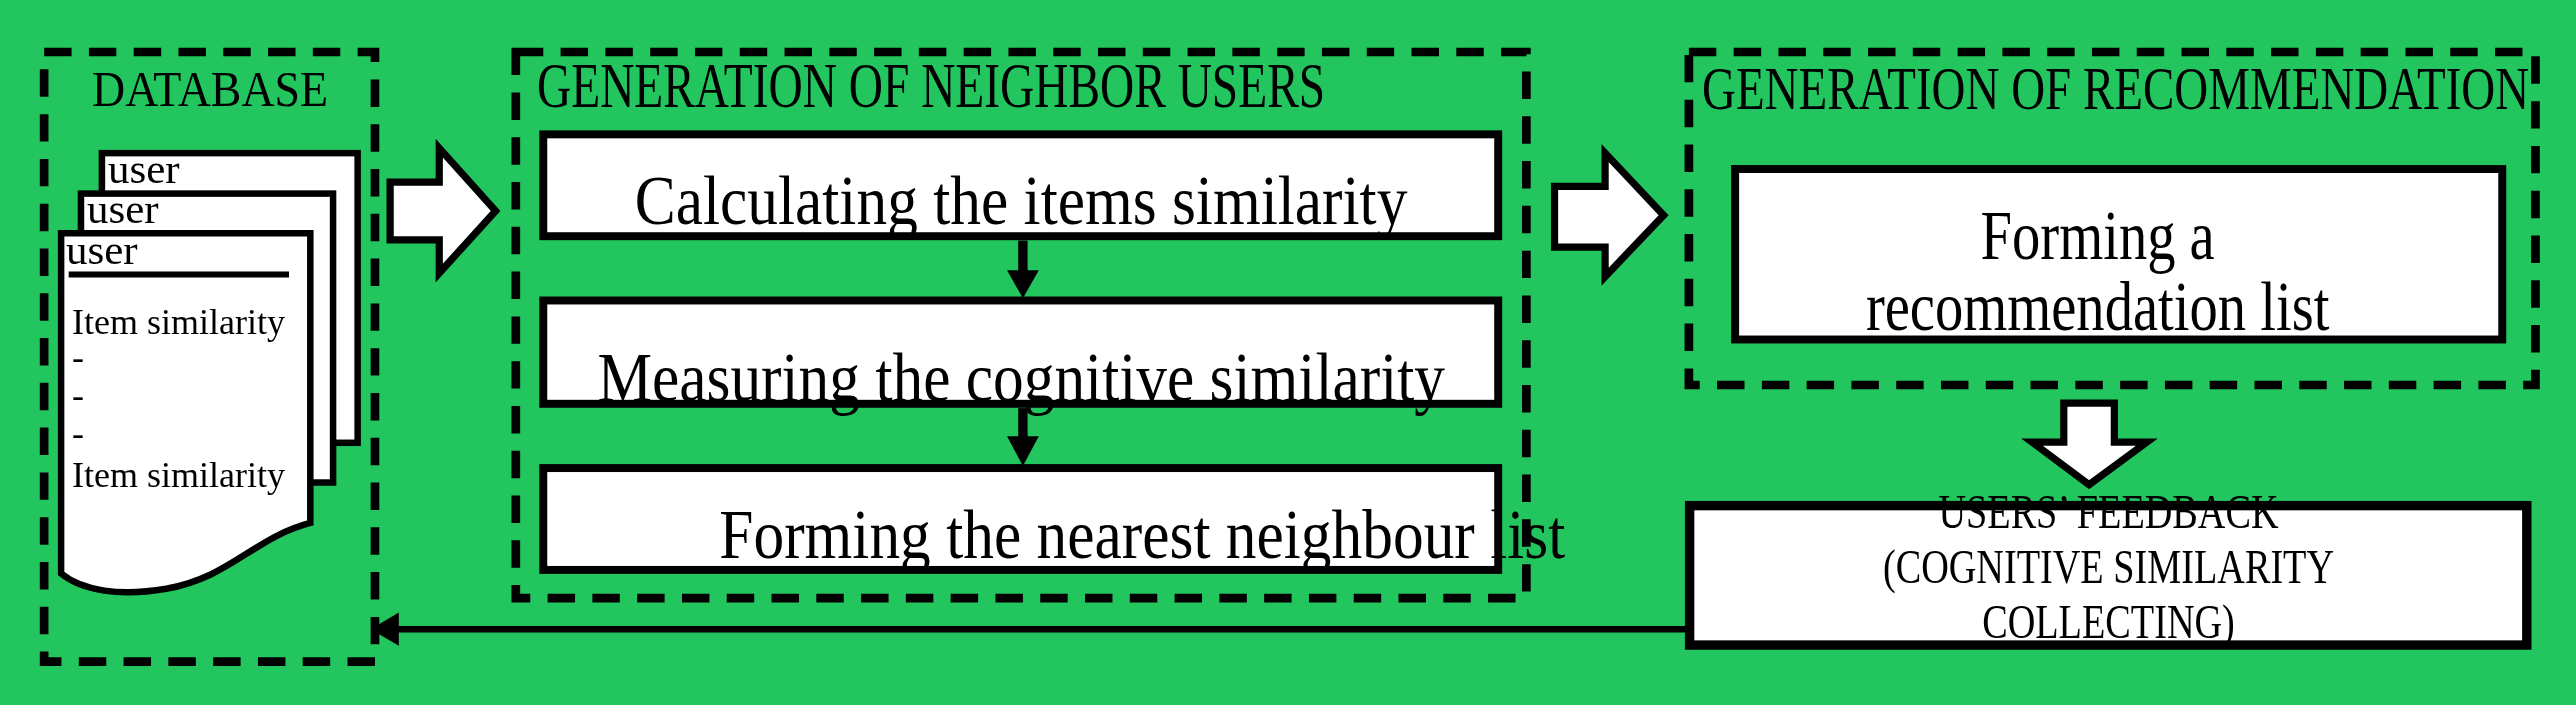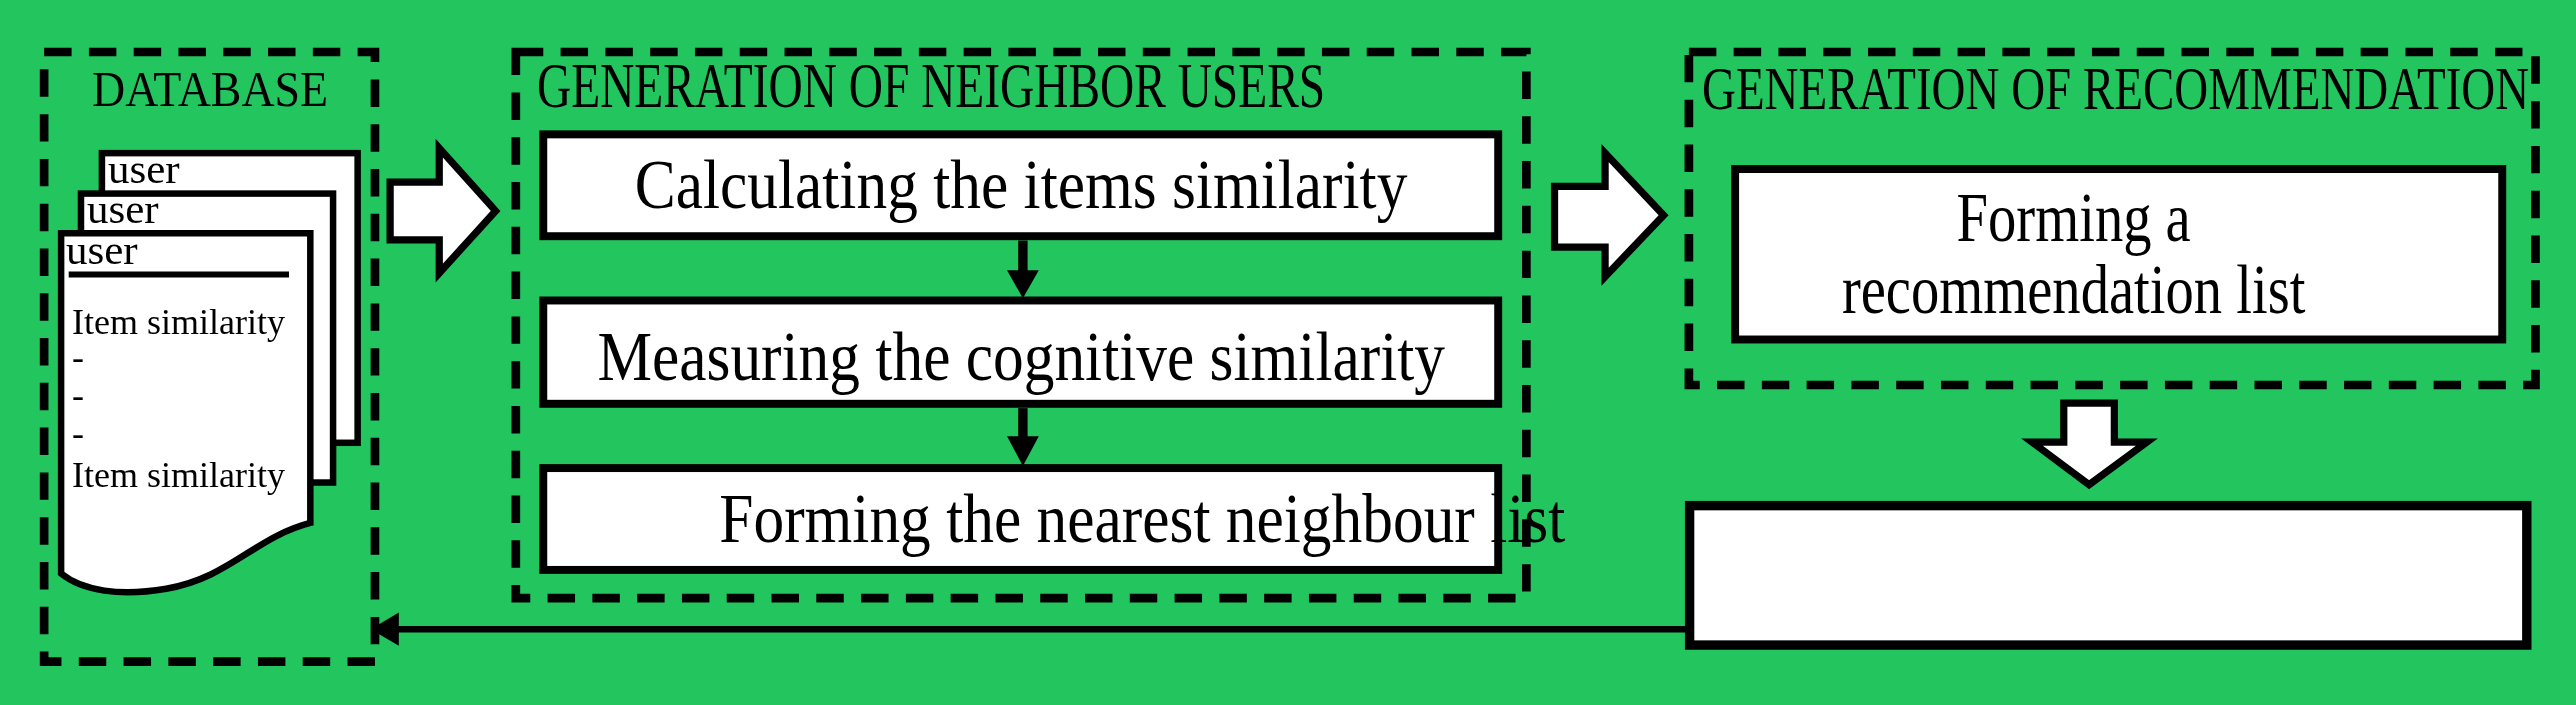--- a/index.html
+++ b/index.html
@@ -10,41 +10,41 @@
     background: #22c55e;
     font-family: "Liberation Serif", "DejaVu Serif", serif;
     color: #000000;
     overflow: hidden;
   }
   .layer { position: absolute; left: 0; top: 0; }
   .txt { position: absolute; white-space: nowrap; line-height: 1; }
   .center-box {
     position: absolute;
     display: flex;
-    align-items: center;
+    align-items: flex-end;
     justify-content: center;
     text-align: center;
   }
   .cond89 { display: inline-block; transform: scaleX(0.89); transform-origin: 50% 50%; }
   .cond82 { display: inline-block; transform: scaleX(0.82); transform-origin: 50% 50%; }
   .cond78 { display: inline-block; transform: scaleX(0.78); transform-origin: 50% 50%; }
   .condL74 { display: inline-block; transform: scaleX(0.74); transform-origin: 0 50%; }
   .condL77 { display: inline-block; transform: scaleX(0.77); transform-origin: 0 50%; }
   .condC90 { display: inline-block; transform: scaleX(0.90); transform-origin: 50% 50%; }
 
   .db-title    { left: 40px;  top: 64px;  width: 340px; text-align: center; font-size: 51px; }
   .mid-title   { left: 537px; top: 54px;  font-size: 64px; }
   .rec-title   { left: 1702px;top: 58px;  font-size: 61px; }
 
   .step-text   { font-size: 69px; }
   .step1 { left: 539px; top: 130px; width: 964px; height: 111px; }
   .step2 { left: 539px; top: 296px; width: 964px; height: 122px; }
   .step3 { left: 539px; top: 464px; width: 1136px; height: 111px; padding-left: 35px; }
 
-  .rec-step { left: 1732px; top: 165px; width: 684px; height: 179px; font-size: 69px; }
+  .rec-step { left: 1732px; top: 165px; width: 684px; height: 179px; font-size: 69px; padding-left: 24px; }
   .rec-step .lines { line-height: 1.04; }
 
   .feedback-text { left: 1685px; top: 501px; width: 847px; height: 149px; font-size: 49px; }
   .feedback-text .lines { line-height: 1.12; }
 
   .user-label { font-size: 43px; }
   .user1 { left: 108px; top: 147px; }
   .user2 { left: 87px; top: 187px; }
   .user3 { left: 66px;  top: 228px; }
 
@@ -118,15 +118,21 @@
   <div class="txt rec-title">
     <span class="condL77">GENERATION OF RECOMMENDATION</span>
   </div>
   <div class="center-box rec-step">
     <span class="cond82 lines">
       <span style="display:block">Forming a</span>
       <span style="display:block">recommendation list</span>
     </span>
   </div>
 
+  <div class="center-box feedback-text">
+    <span class="cond78 lines">
+      <span style="display:block">USERS’ FEEDBACK</span>
+      <span style="display:block">(COGNITIVE SIMILARITY COLLECTING)</span>
+    </span>
+  </div>
 
 </div>
 
 
 </body></html>

